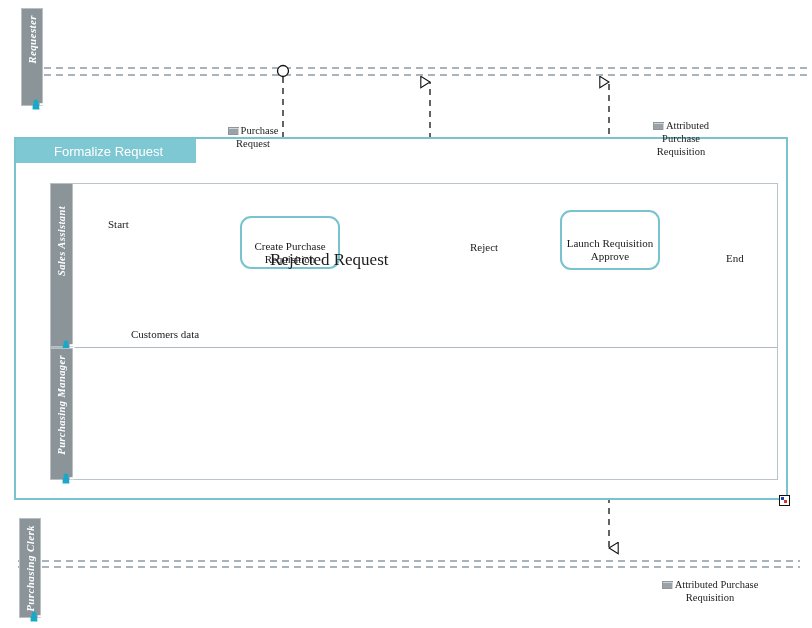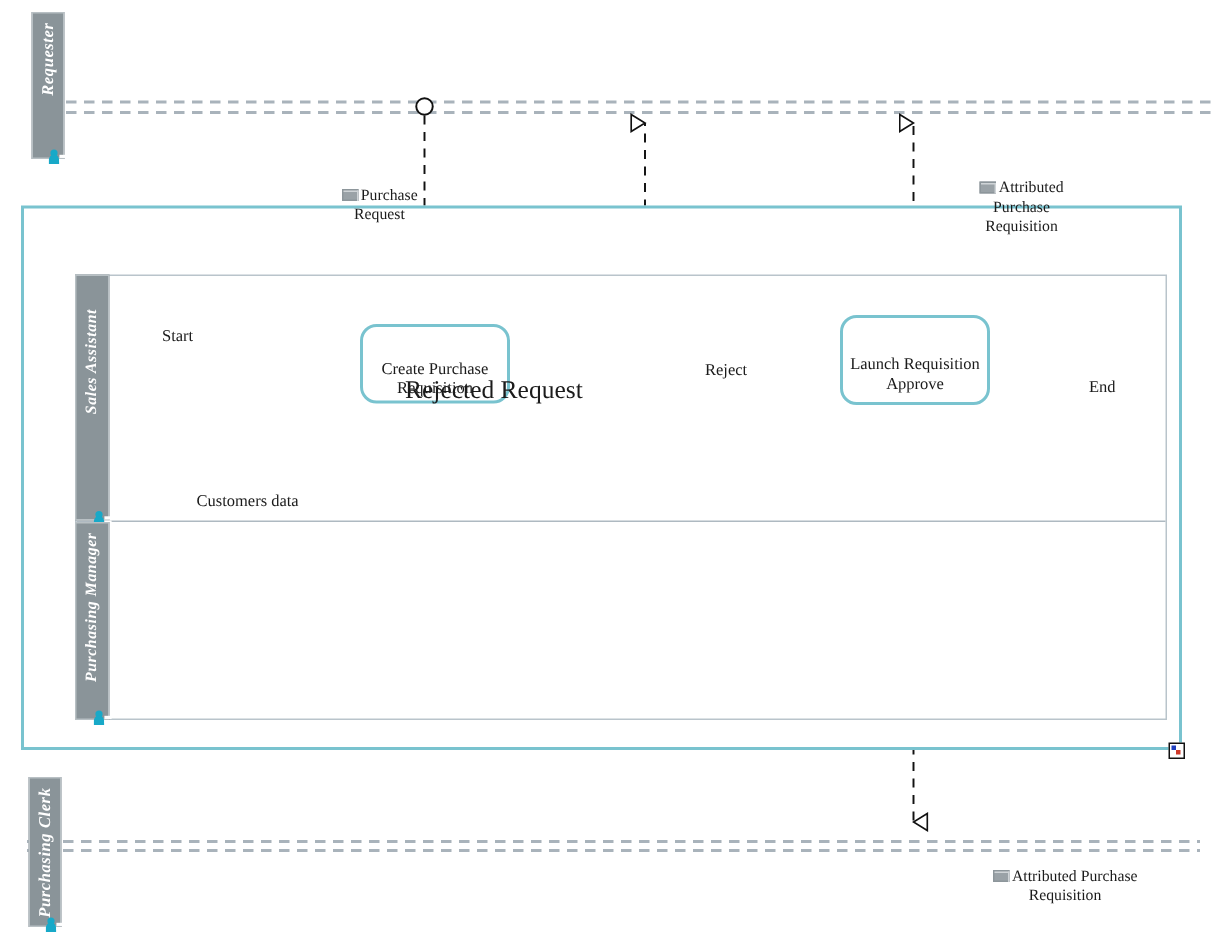--- a/index.html
+++ b/index.html
@@ -223,20 +223,23 @@
       <svg width="13" height="11" viewBox="0 0 13 11">
         <circle cx="4" cy="3" r="2.4" fill="#18a9c8"></circle>
         <path d="M0.6,10.4 L0.6,7.4 a3.4,3.4 0 0 1 6.8,0 l0,3 z" fill="#18a9c8"></path>
         <rect x="7.6" y="4.2" width="4.8" height="2.1" fill="#ffffff"></rect>
         <rect x="7.6" y="7.0" width="4.8" height="2.1" fill="#ffffff"></rect>
       </svg>
     </span>
   </div>
 
   <div class="subproc" style="left:14px;top:137px;width:774px;height:363px;"></div>
+  <div class="subproc-title" style="left:16px;top:139px;width:180px;height:24px;">
+    <span>Formalize Request</span>
+  </div>
 
   <div class="laneset" style="left:50px;top:183px;width:728px;height:297px;"></div>
   <div class="lane-div" style="left:51px;top:347px;width:726px;"></div>
 
   <div class="vtab" style="left:50px;top:183px;width:23px;height:164px;">
     <span class="vtxt" style="font-size:10.5px;margin-top:22px;">Sales Assistant</span>
     <span class="vicon">
       <svg width="13" height="11" viewBox="0 0 13 11">
         <circle cx="4" cy="3" r="2.4" fill="#18a9c8"></circle>
         <path d="M0.6,10.4 L0.6,7.4 a3.4,3.4 0 0 1 6.8,0 l0,3 z" fill="#18a9c8"></path>

